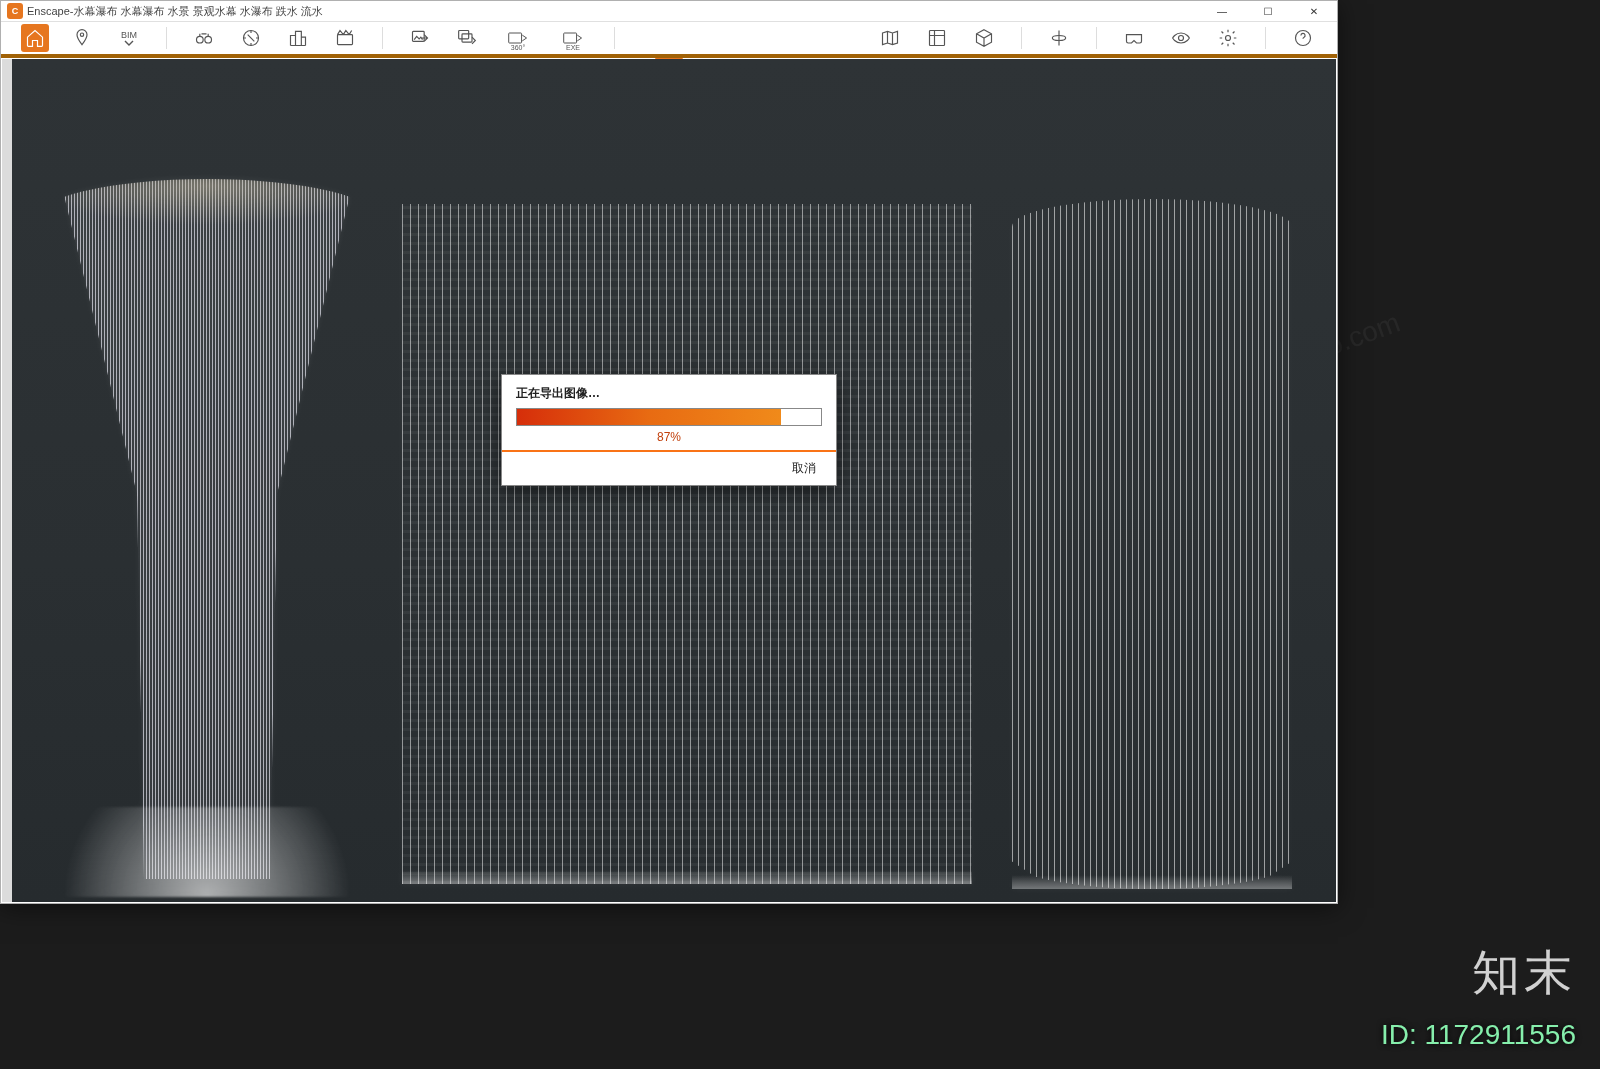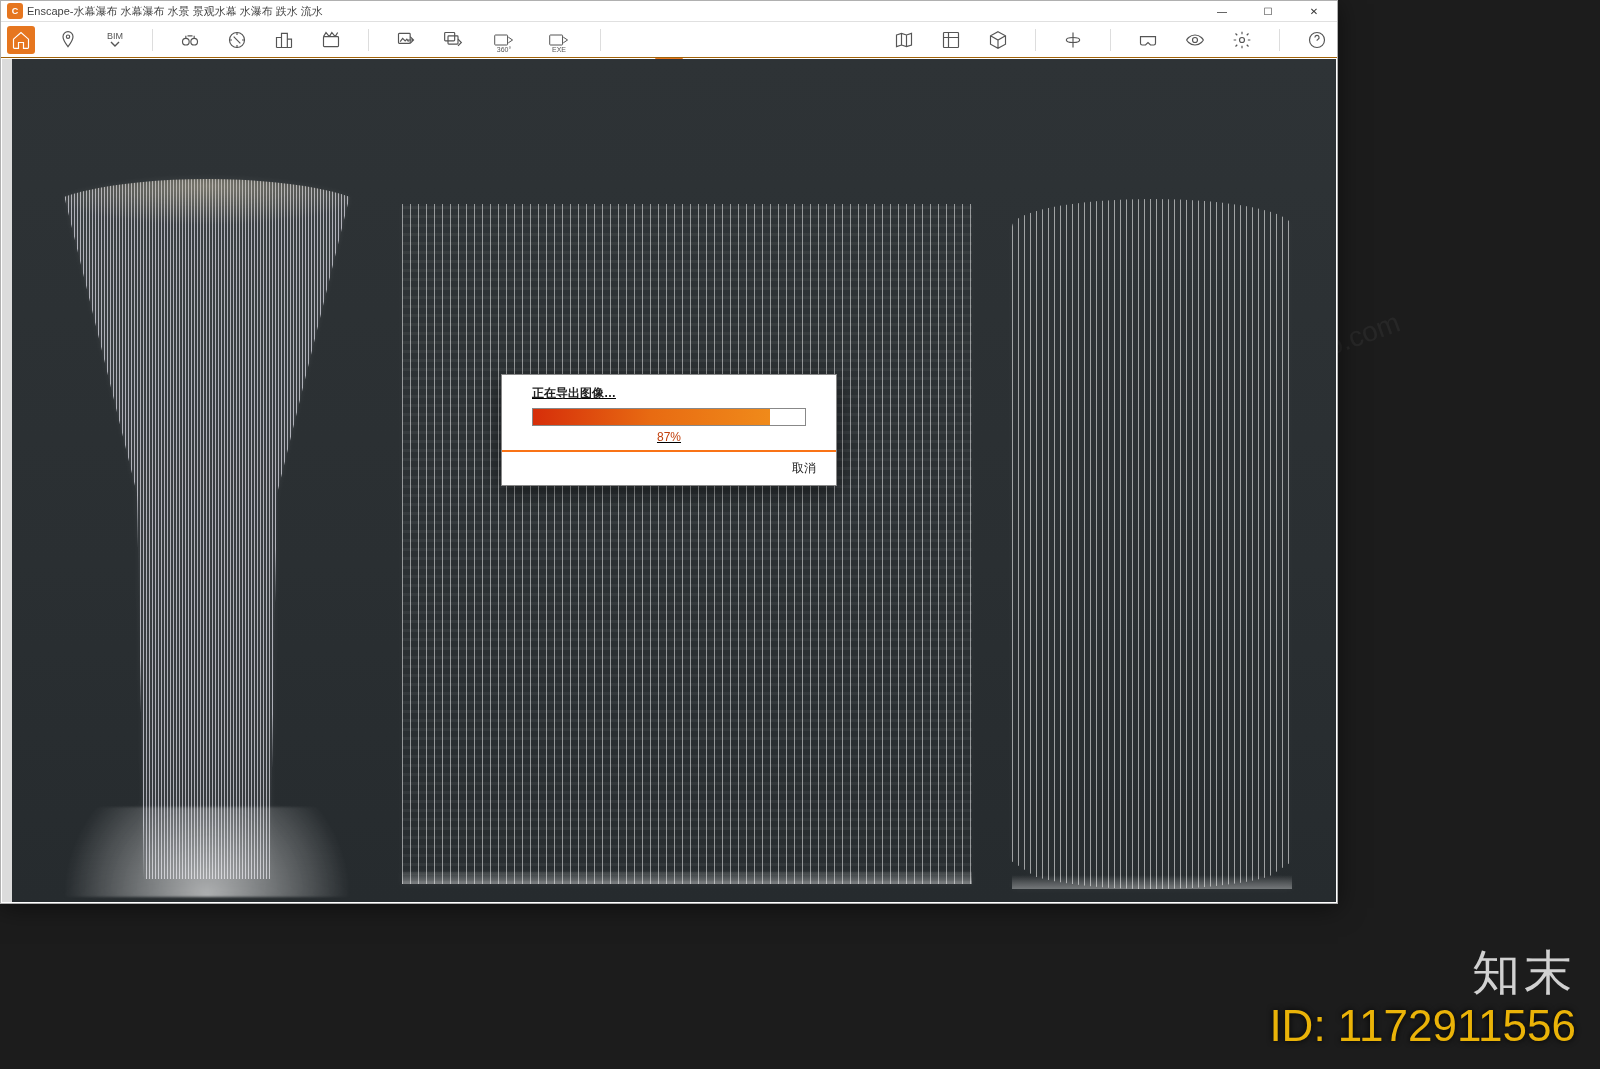--- a/index.html
+++ b/index.html
@@ -1,29 +1,29 @@
 <!DOCTYPE html>
 <html><head>
 <meta charset="utf-8">
 <style>
   * { box-sizing: border-box; margin: 0; padding: 0; }
   html, body { width: 1600px; height: 1069px; overflow: hidden; font-family: "Microsoft YaHei", Arial, sans-serif; background: #1a1a1a; }
   .frame { position: absolute; left: 0; top: 0; width: 1338px; height: 904px; background: #fff; border: 1px solid #b0b0b0; box-shadow: 0 4px 24px rgba(0,0,0,0.5); }
   .outer-bg { position: absolute; inset: 0; background: #1c1c1c; }
-  .watermark-id { position: absolute; right: 24px; bottom: 18px; color: #eab308; font-size: 44px; text-shadow: 0 0 6px #000; }
+  .watermark-id { position: absolute; right: 24px; bottom: 18px; color: #86efac; font-size: 28px; text-shadow: 0 0 6px #000; }
   .watermark-brand { position: absolute; right: 24px; bottom: 64px; color: rgba(255,255,255,0.8); font-size: 48px; font-weight: 300; letter-spacing: 4px; text-align: right; }
 
   
   .titlebar { height: 21px; background: #fff; display: flex; align-items: center; font-size: 11px; color: #444; border-bottom: 1px solid #e0e0e0; }
   .app-icon { width: 16px; height: 16px; margin: 0 4px 0 6px; background: #e6761f; border-radius: 3px; display: flex; align-items: center; justify-content: center; color: #fff; font-size: 9px; font-weight: bold; }
   .win-controls { margin-left: auto; display: flex; }
   .win-btn { width: 46px; height: 21px; display: flex; align-items: center; justify-content: center; color: #333; font-size: 10px; }
 
   
-  .toolbar { height: 36px; background: #fff; display: flex; align-items: center; padding: 0 6px; border-bottom: 1px solid #a16207; gap: 19px; }
+  .toolbar { height: 36px; background: #fff; display: flex; align-items: center; padding: 0 20px; border-bottom: 4px solid #a16207; gap: 19px; }
   .tool-btn { width: 28px; height: 28px; display: flex; align-items: center; justify-content: center; border-radius: 3px; color: #555; position: relative; }
   .tool-btn.active { background: #e6761f; color: #fff; }
   .tool-btn svg { width: 20px; height: 20px; stroke: currentColor; fill: none; stroke-width: 1.4; }
   .tool-sep { width: 1px; height: 22px; background: #ddd; margin: 0 4px; }
   .tool-label { font-size: 9px; line-height: 1; }
   .bim-group { display: flex; flex-direction: column; align-items: center; width: 28px; height: 28px; justify-content: center; color: #555; }
   .bim-group svg { width: 10px; height: 6px; }
   .tool-spacer { flex: 1; }
   .chev-handle { position: absolute; top: 57px; left: 50%; transform: translateX(-50%); width: 28px; height: 10px; background: #e6761f; clip-path: polygon(0 0, 100% 0, 80% 100%, 20% 100%); display: flex; align-items: center; justify-content: center; color: #fff; font-size: 8px; }
 
@@ -40,21 +40,21 @@
   .wf2 { left: 400px; top: 145px; width: 570px; height: 680px; }
   .wf2-inner { position: absolute; inset: 0; }
   .wf2-lines { background-image: repeating-linear-gradient(90deg, rgba(255,255,255,0.5) 0 1px, transparent 1px 8px), repeating-linear-gradient(0deg, rgba(255,255,255,0.05) 0 3px, transparent 3px 9px); }
   .wf-baseline { position: absolute; left: 0; right: 0; bottom: 0; height: 14px; background: linear-gradient(transparent, rgba(255,255,255,0.35)); }
 
   .wf3 { left: 1010px; top: 140px; width: 280px; height: 690px; }
   .wf3-inner { position: absolute; inset: 0; border-radius: 50% / 4%; background-image: repeating-linear-gradient(90deg, rgba(255,255,255,0.55) 0 1px, transparent 1px 6px); clip-path: polygon(6% 0, 94% 0, 100% 2%, 100% 96%, 85% 100%, 15% 100%, 0 96%, 0 2%); }
 
   
   .dialog { position: absolute; left: 50%; top: 44%; transform: translate(-50%, -50%); width: 336px; background: #fff; border: 1px solid #888; box-shadow: 0 6px 20px rgba(0,0,0,0.5); font-size: 12px; }
-  .dialog-body { padding: 10px 30px 6px; text-decoration: underline; }
+  .dialog-body { padding: 10px 14px 6px; }
   .dialog-title { font-weight: bold; margin-bottom: 6px; color: #222; }
   .progress-outer { height: 18px; border: 1px solid #888; background: #fff; position: relative; }
   .progress-inner { position: absolute; left: 0; top: 0; bottom: 0; background: linear-gradient(90deg, #d62e0a 0%, #e86b12 50%, #f08a1a 100%); }
   .progress-pct { text-align: center; margin-top: 4px; color: #c2410c; }
   .dialog-footer { border-top: 2px solid #f97316; padding: 6px 14px; text-align: right; }
   .cancel-btn { display: inline-block; padding: 2px 6px; color: #222; }
 
   .diag-watermark { position: absolute; color: rgba(255,255,255,0.05); font-size: 28px; transform: rotate(-20deg); pointer-events: none; }
 </style>
 </head>

